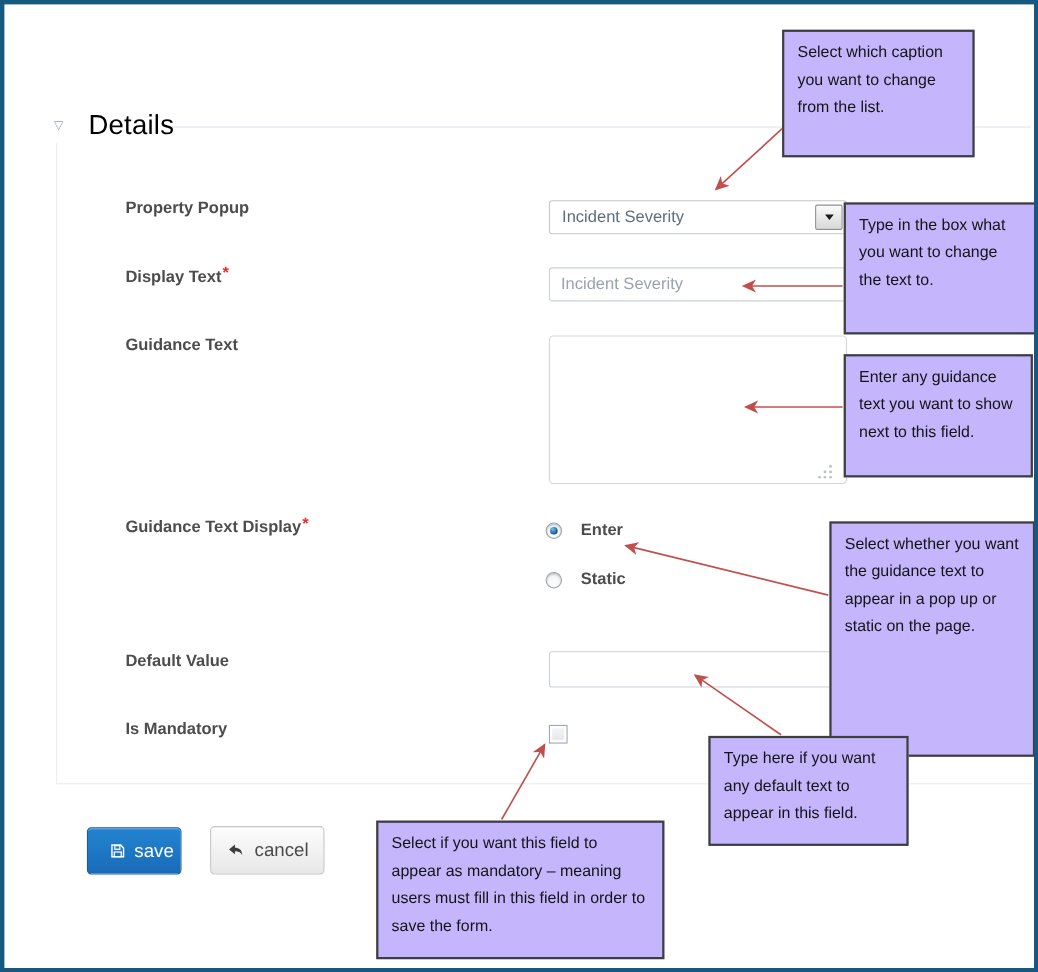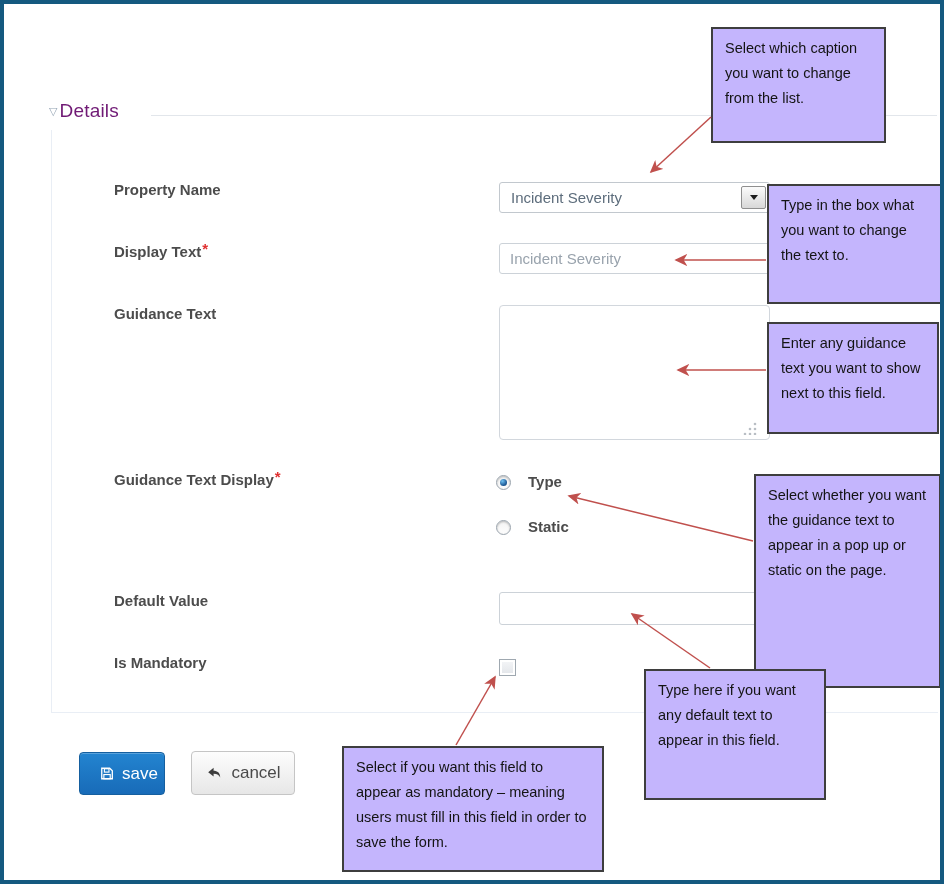--- a/index.html
+++ b/index.html
@@ -4,21 +4,21 @@
 <style>
   html,body{margin:0;padding:0;background:#fff;}
   .page{
     position:relative;width:944px;height:884px;box-sizing:border-box;
     border:4px solid #15597f;background:#ffffff;overflow:hidden;
     font-family:"Liberation Sans",sans-serif;
   }
   
   .details-header{position:absolute;left:45px;top:96px;display:flex;align-items:center;z-index:3;}
   .collapse-tri{font-size:11px;color:#93a3b3;margin-right:2px;line-height:1;cursor:pointer;}
-  .details-title{font-size:19px;color:#701a75;letter-spacing:.2px;}
+  .details-title{font-size:25px;color:#000000;letter-spacing:.2px;margin-left:21px;}
   .details-rule{position:absolute;left:147px;top:111px;width:786px;height:1px;background:#e2e6eb;z-index:1;}
   .panel{position:absolute;left:47px;top:126px;width:886px;height:582px;
     border-left:1px solid #e9eef5;border-bottom:1px solid #e9eef5;z-index:0;}
   
   .f-label{position:absolute;left:110px;font-size:15px;font-weight:bold;color:#4c4c4c;z-index:3;}
   .req{color:#e03131;font-weight:bold;position:relative;top:-3px;margin-left:1px;}
   
   .select-box{position:absolute;left:495px;top:178px;width:271px;height:31px;background:#fff;
     border:1px solid #c2c8ce;border-radius:3px;box-sizing:border-box;z-index:3;cursor:pointer;}
   .select-text{position:absolute;left:11px;top:6px;font-size:15px;color:#5d6d7c;}
@@ -53,39 +53,39 @@
     border:1px solid #155f9f;box-shadow:inset 0 1px 0 rgba(255,255,255,.25);padding-left:20px;}
   .btn-cancel{left:187px;top:747px;width:104px;height:44px;color:#4a4a4a;
     background:linear-gradient(#fdfdfd,#e7e7e7);border:1px solid #c5c5c5;}
   
   .callout{position:absolute;background:#c4b5fd;border:2px solid #3e3e3e;box-sizing:border-box;
     padding:7px 12px;font-size:14.5px;line-height:1.72;color:#141414;z-index:40;}
   .co-1{left:707px;top:23px;width:175px;height:116px;}
   .co-2{left:763px;top:180px;width:175px;height:120px;}
   .co-3{left:763px;top:318px;width:172px;height:112px;}
   .co-4{left:750px;top:470px;width:187px;height:214px;}
-  .co-5{left:640px;top:665px;width:182px;height:131px;}
+  .co-5{left:640px;top:665px;width:182px;height:100px;}
   .co-6{left:338px;top:742px;width:262px;height:126px;}
   
   .arrows{position:absolute;left:0;top:0;z-index:50;pointer-events:none;}
 </style>
 </head>
 <body>
 
 <div class="page">
 
   <div class="details-header">
     <span class="collapse-tri">▽</span>
     <span class="details-title">Details</span>
   </div>
   <div class="details-rule"></div>
   <div class="panel"></div>
 
   <div class="f-label" style="top:177px">
-    <span>Property Name</span>
+    <span>Property Popup</span>
   </div>
   <div class="select-box">
     <span class="select-text">Incident Severity</span>
     <span class="select-btn">
       <span class="tri-down"></span>
     </span>
   </div>
 
   <div class="f-label" style="top:239px">
     <span>Display Text</span><span class="req">*</span>
@@ -104,21 +104,21 @@
       <circle cx="7" cy="8" r="1.3"></circle>
         <circle cx="7" cy="13" r="1.3"></circle>
         <circle cx="2" cy="13" r="1.3"></circle>
     </g>
   </svg>
 
   <div class="f-label" style="top:467px">
     <span>Guidance Text Display</span><span class="req">*</span>
   </div>
   <div class="radio selected" style="left:492px;top:471px"></div>
-  <div class="radio-label" style="left:524px;top:469px">Type</div>
+  <div class="radio-label" style="left:524px;top:469px">Enter</div>
   <div class="radio" style="left:492px;top:516px"></div>
   <div class="radio-label" style="left:524px;top:514px">Static</div>
 
   <div class="f-label" style="top:588px">
     <span>Default Value</span>
   </div>
   <input class="text-input default-input" value="" style="">
 
   <div class="f-label" style="top:650px">
     <span>Is Mandatory</span>

